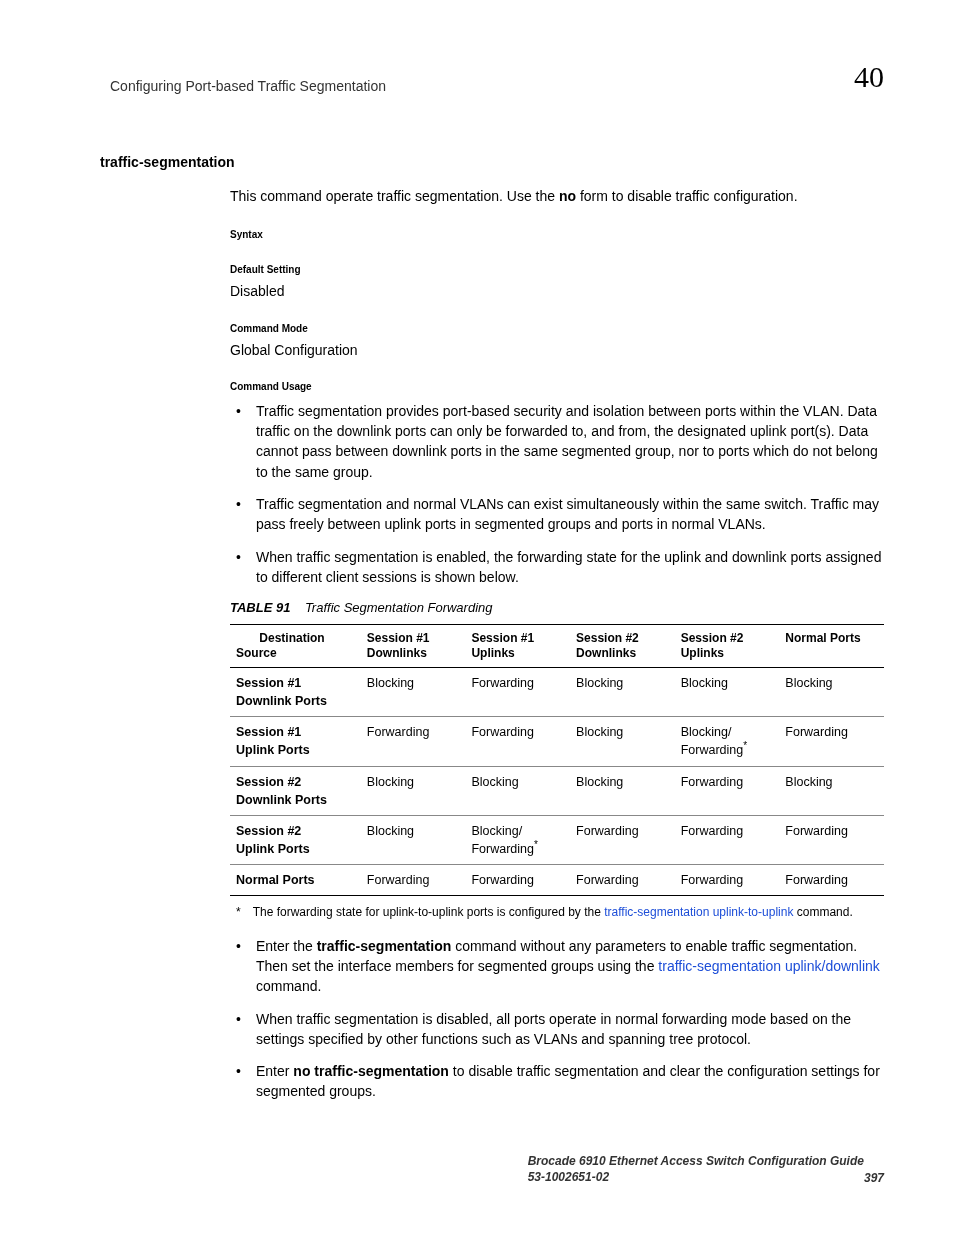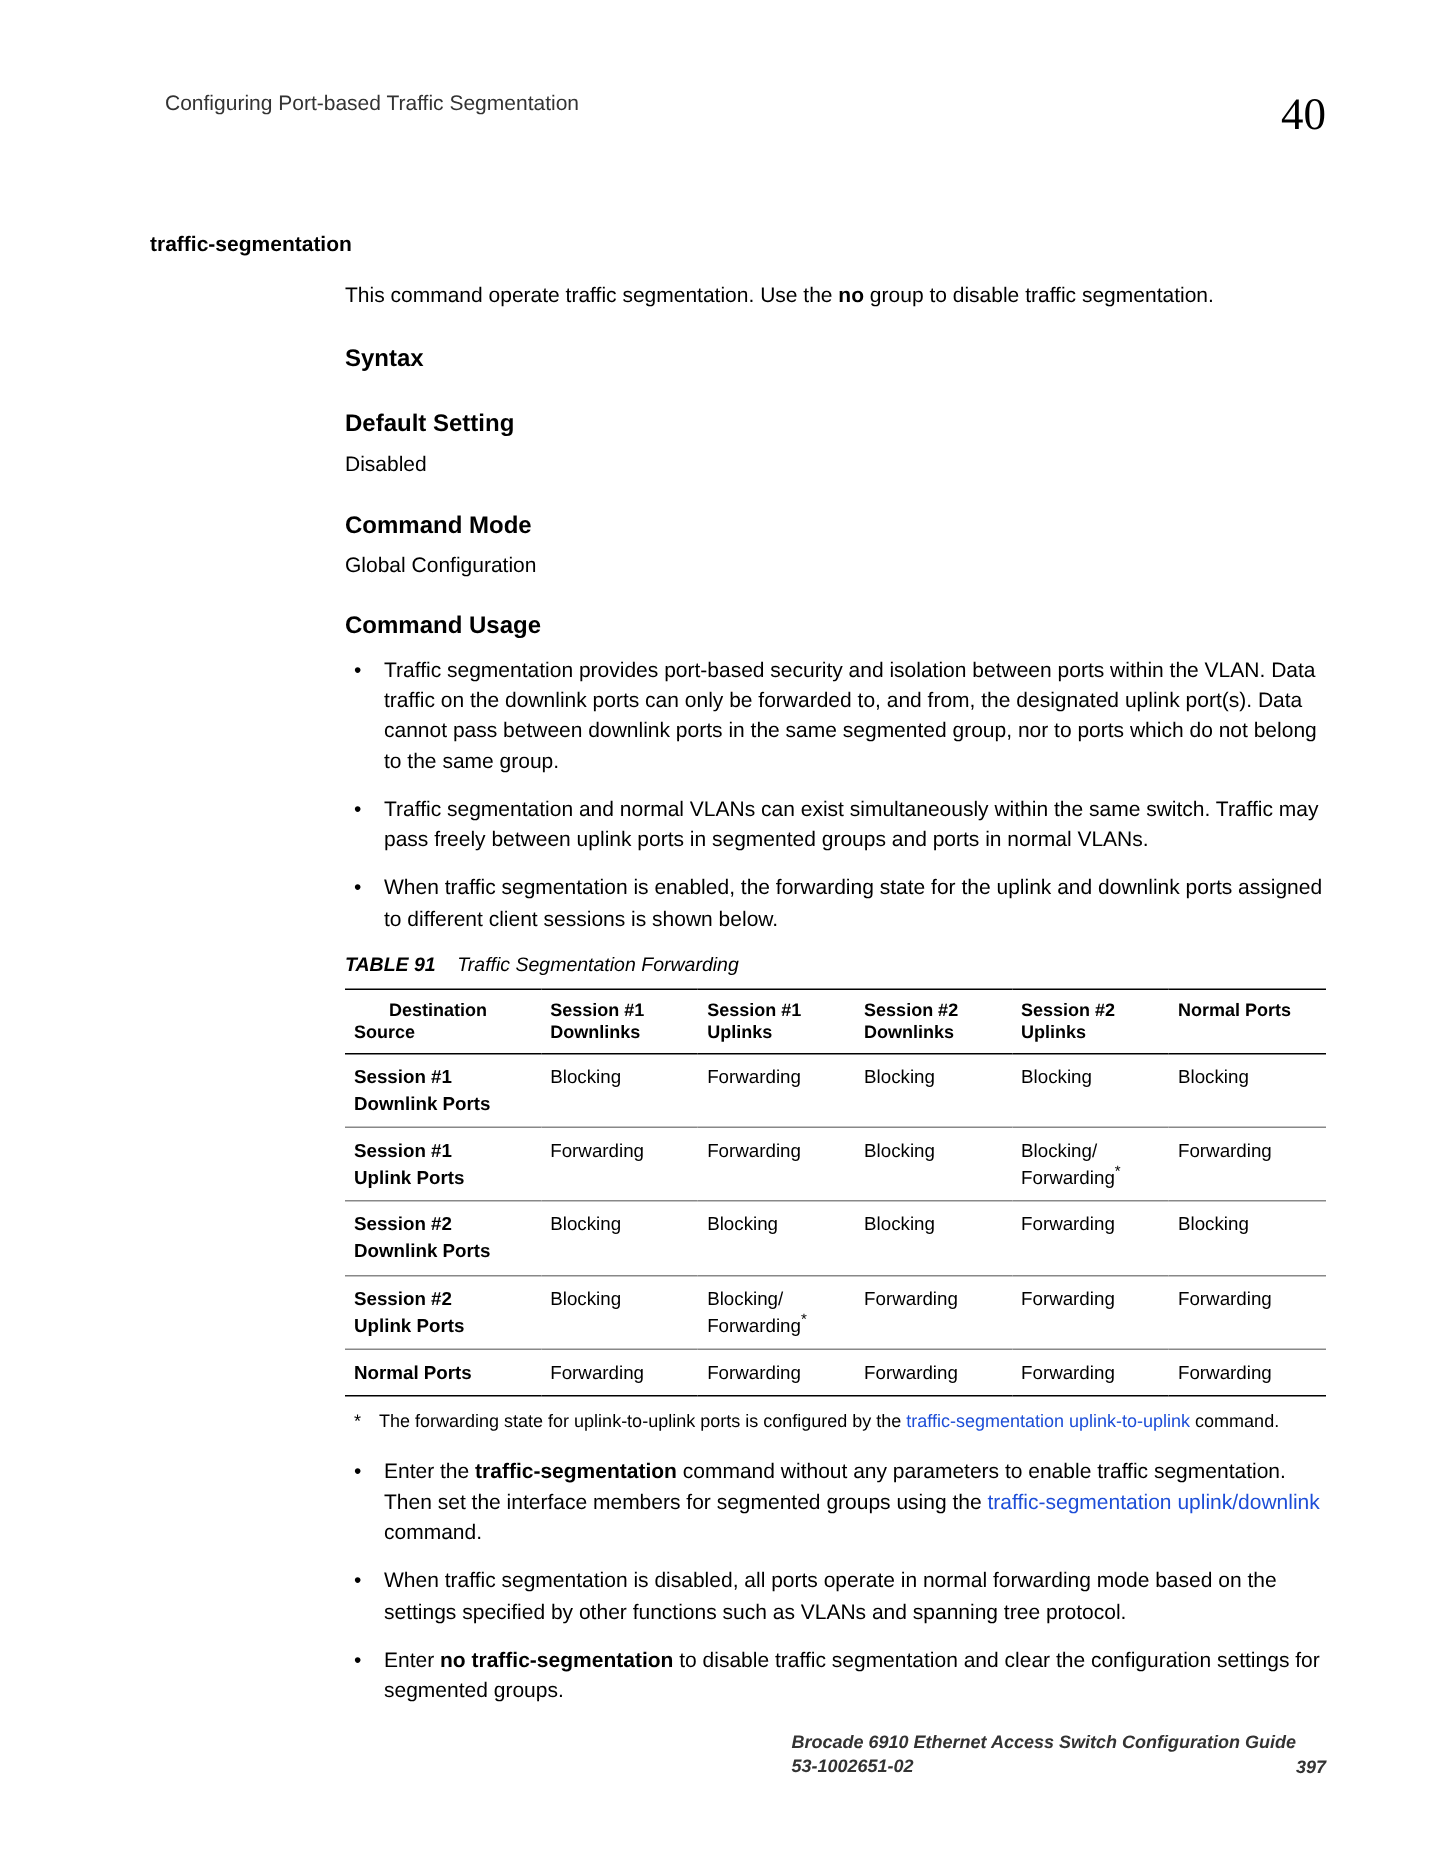--- a/index.html
+++ b/index.html
@@ -10,21 +10,21 @@
       height: 1235px;
       position: relative;
       color: #000;
     }
     .page {
       padding: 60px 70px 30px 110px;
     }
     .header-row {
       display: flex;
       justify-content: space-between;
-      align-items: flex-start;
+      align-items: flex-end;
       margin-bottom: 60px;
     }
     .header-title {
       font-size: 14px;
       color: #333;
     }
     .chapter-num {
       font-size: 30px;
       font-weight: 400;
       font-family: Georgia, 'Times New Roman', serif;
@@ -36,21 +36,21 @@
       margin-left: -10px;
     }
     .content-block {
       margin-left: 120px;
       font-size: 14px;
       line-height: 1.45;
     }
     .intro-text { margin-bottom: 22px; }
     .subhead {
       font-weight: bold;
-      font-size: 16px;
+      font-size: 10px;
       margin-top: 20px;
       margin-bottom: 4px;
     }
     .syntax-text {
       margin-left: 28px;
       margin-bottom: 4px;
     }
     .body-text { margin-bottom: 4px; }
     ul.usage {
       list-style: none;
@@ -142,21 +142,21 @@
 <div class="page">
   <div class="header-row">
     <div class="header-title">Configuring Port-based Traffic Segmentation</div>
     <div class="chapter-num">40</div>
   </div>
 
   <div class="section-title">traffic-segmentation</div>
 
   <div class="content-block">
     <p class="intro-text">
-      <span>This command operate traffic segmentation. Use the </span><span class="bold">no</span><span> group to disable traffic segmentation.</span>
+      <span>This command operate traffic segmentation. Use the </span><span class="bold">no</span><span> form to disable traffic configuration.</span>
     </p>
 
     <div class="subhead">Syntax</div>
 
     <div class="subhead">Default Setting</div>
     <div class="body-text">Disabled</div>
 
     <div class="subhead">Command Mode</div>
     <div class="body-text">Global Configuration</div>
 

